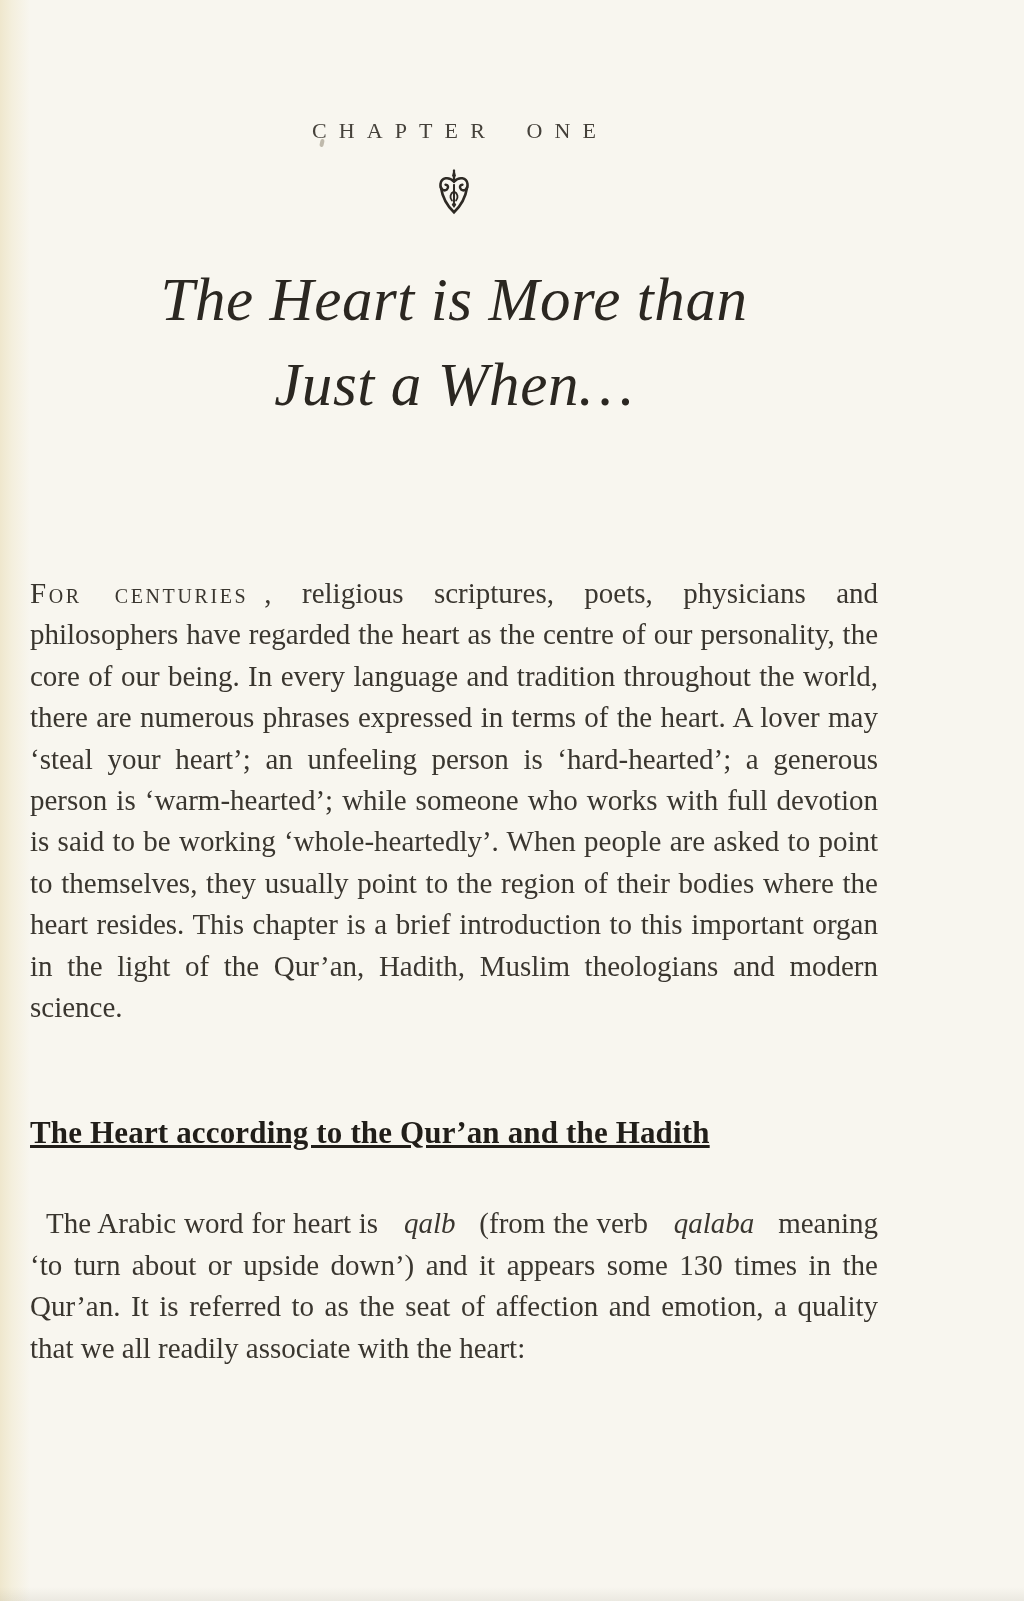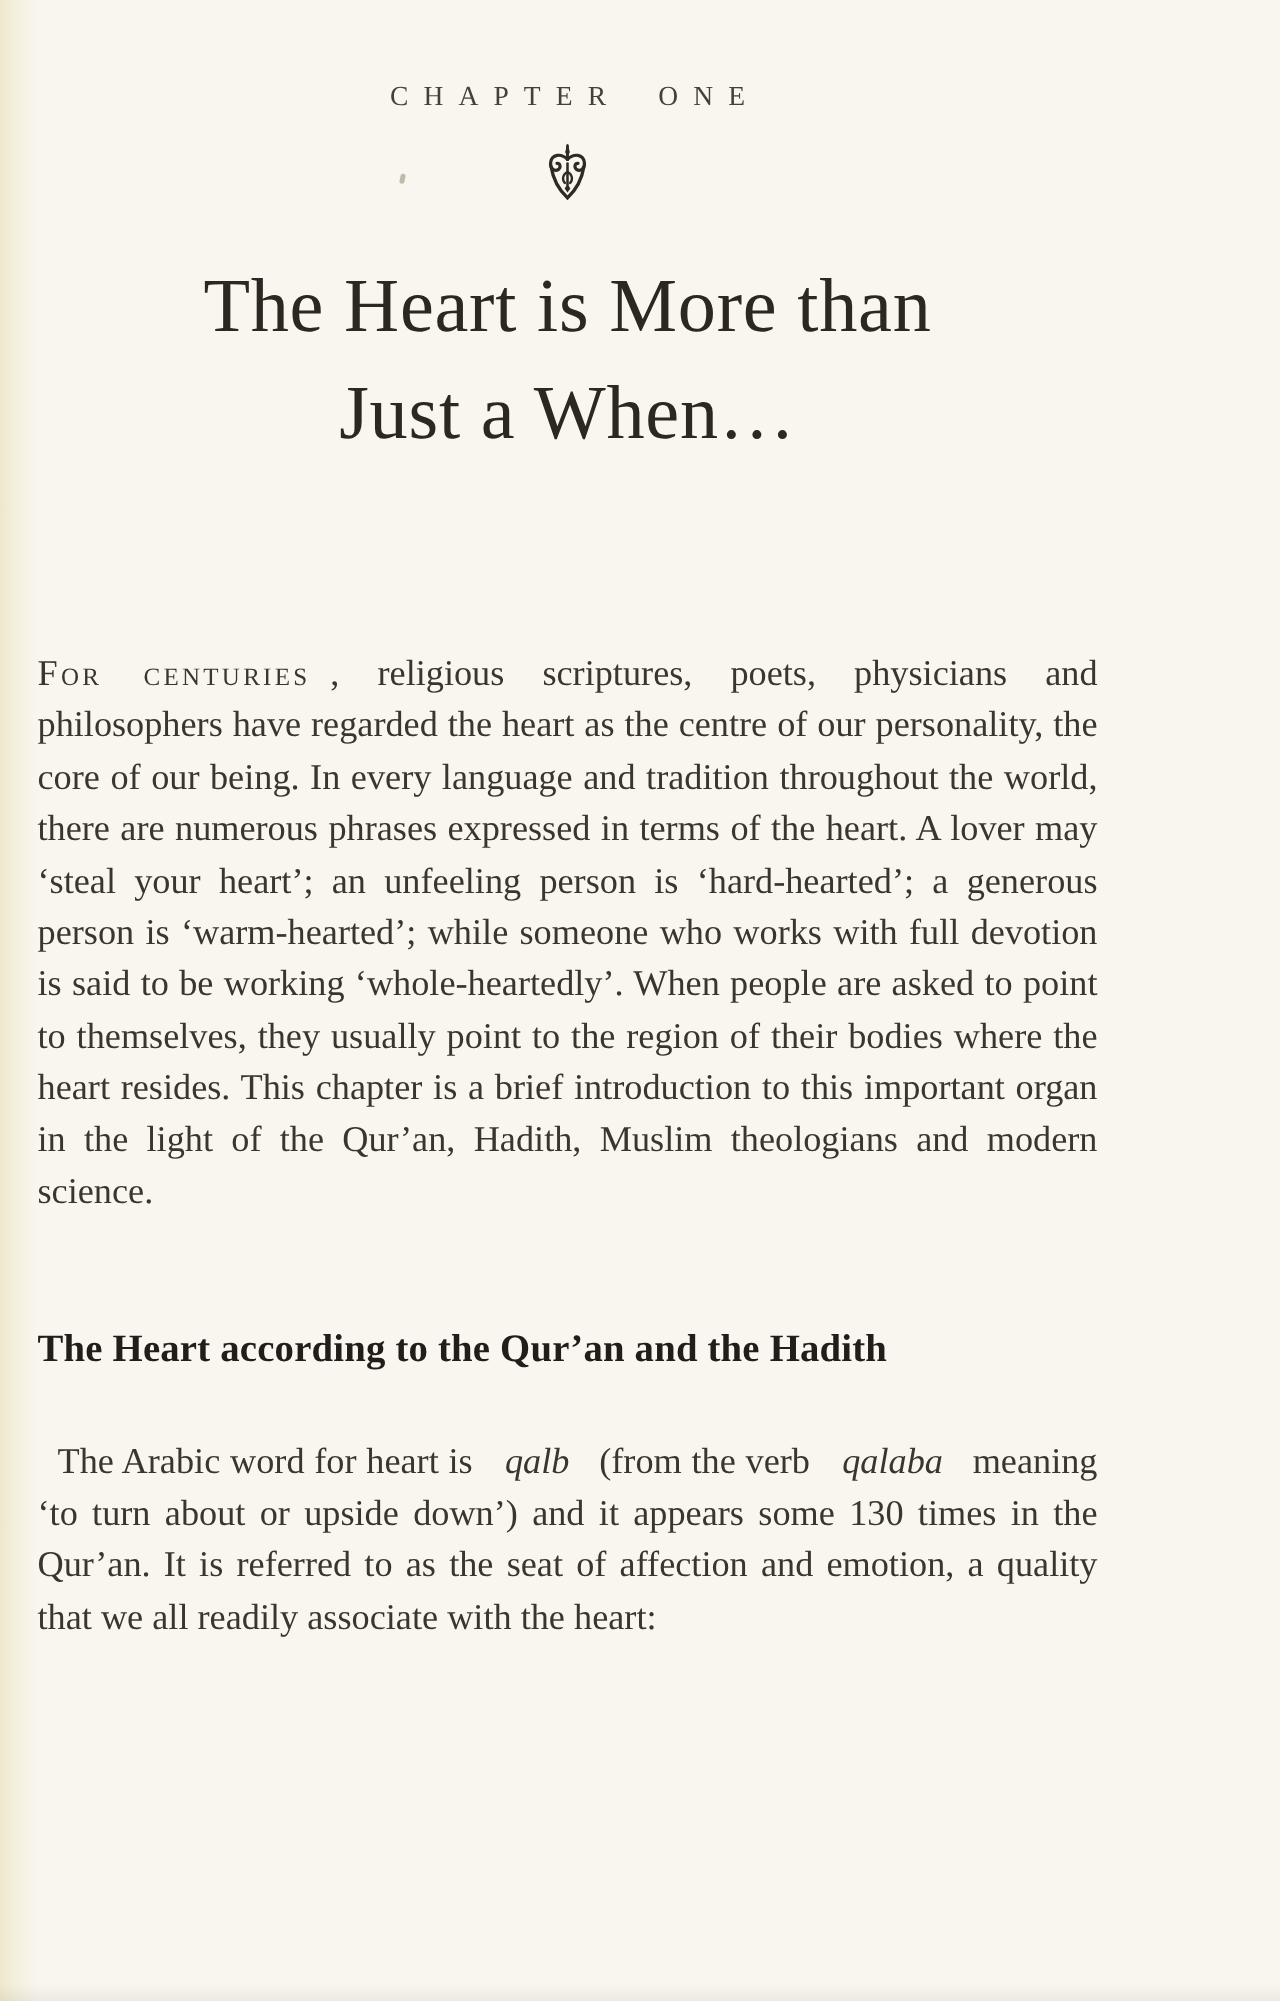--- a/index.html
+++ b/index.html
@@ -35,37 +35,38 @@
     border-radius: 2px;
     transform: rotate(12deg);
     opacity: 0.65;
   }
   .page-content {
     position: absolute;
     left: 30px; top: 0;
     width: 848px;
   }
   .chapter-label {
-    margin-top: 66px;
+    margin-top: 120px;
     text-align: center;
     font-size: 22px;
     line-height: 1;
     letter-spacing: 0.55em;
     word-spacing: 0.55em;
     color: #45413a;
     text-indent: 0.55em;
   }
   .ornament-wrap {
     margin-top: 26px;
     text-align: center;
     line-height: 0;
   }
   .page-title {
     margin-top: 36px;
     text-align: center;
+    font-style: italic;
     font-weight: 400;
     font-size: 61px;
     line-height: 1.39;
     color: #2b2721;
     letter-spacing: 0.01em;
   }
   .page-title .title-line { display: block; }
   .body-para {
     text-align: justify;
     font-size: 29px;
@@ -73,20 +74,21 @@
     color: #3a362f;
   }
   .para-1 { margin-top: 145px; }
   .section-heading {
     margin-top: 85px;
     font-size: 31px;
     line-height: 1.2;
     font-weight: 700;
     color: #211e19;
     letter-spacing: 0.005em;
+    text-decoration: underline;
   }
   .para-2 { margin-top: 52px; }
   .seg-normal { font-style: normal; margin-left: 16px; }
   .seg-italic { font-style: italic; margin-left: 18px; }
   .seg-smallcaps {
     font-variant: small-caps;
     letter-spacing: 0.09em;
   }
 </style>
 </head>

